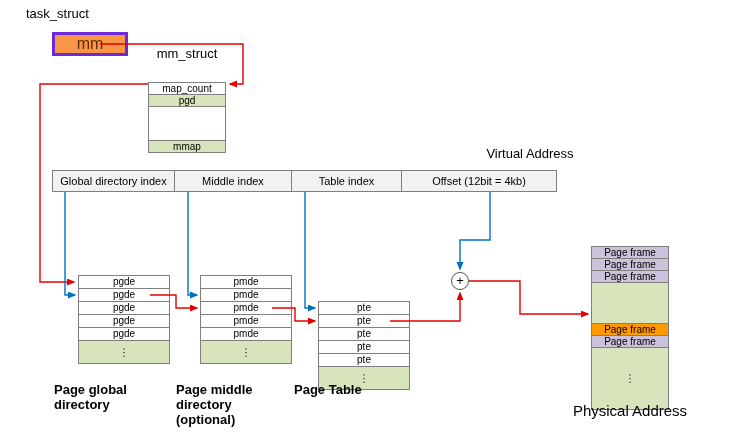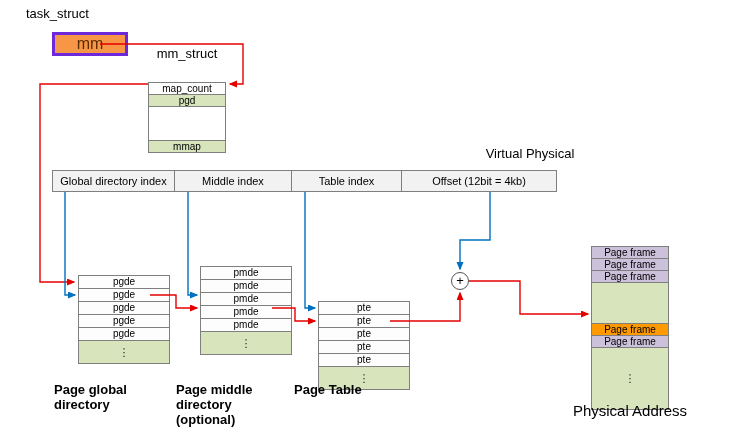--- a/index.html
+++ b/index.html
@@ -43,37 +43,37 @@
   </div>
 
   <div class="title" style="left:148px;top:46px;width:78px;text-align:center;">mm_struct</div>
   <div class="struct" style="left:148px;top:66px;width:78px;">
     <div class="srow first">map_count</div>
     <div class="srow green">pgd</div>
     <div class="gap" style="height:35px;"></div>
     <div class="srow green">mmap</div>
   </div>
 
-  <div class="title" style="left:440px;top:146px;width:180px;text-align:center;">Virtual Physical</div>
+  <div class="title" style="left:440px;top:146px;width:180px;text-align:center;">Virtual Address</div>
   <div class="field" style="left:52px;width:123px;">Global directory index</div>
   <div class="field" style="left:174px;width:118px;">Middle index</div>
   <div class="field" style="left:291px;width:111px;">Table index</div>
   <div class="field" style="left:401px;width:156px;">Offset (12bit = 4kb)</div>
 
   <div class="ptable" style="left:78px;top:275px;">
     <div class="prow first">pgde</div>
     <div class="prow">pgde</div>
     <div class="prow">pgde</div>
     <div class="prow">pgde</div>
     <div class="prow">pgde</div>
     <div class="fillzone" style="height:24px;">⋮</div>
   </div>
   <div class="caption" style="left:54px;top:382px;width:120px;">Page global directory</div>
 
-  <div class="ptable" style="left:200px;top:266px;">
+  <div class="ptable" style="left:200px;top:275px;">
     <div class="prow first">pmde</div>
     <div class="prow">pmde</div>
     <div class="prow">pmde</div>
     <div class="prow">pmde</div>
     <div class="prow">pmde</div>
     <div class="fillzone" style="height:24px;">⋮</div>
   </div>
   <div class="caption" style="left:176px;top:382px;width:120px;">
     <div>Page middle directory</div>
     <div>(optional)</div>

